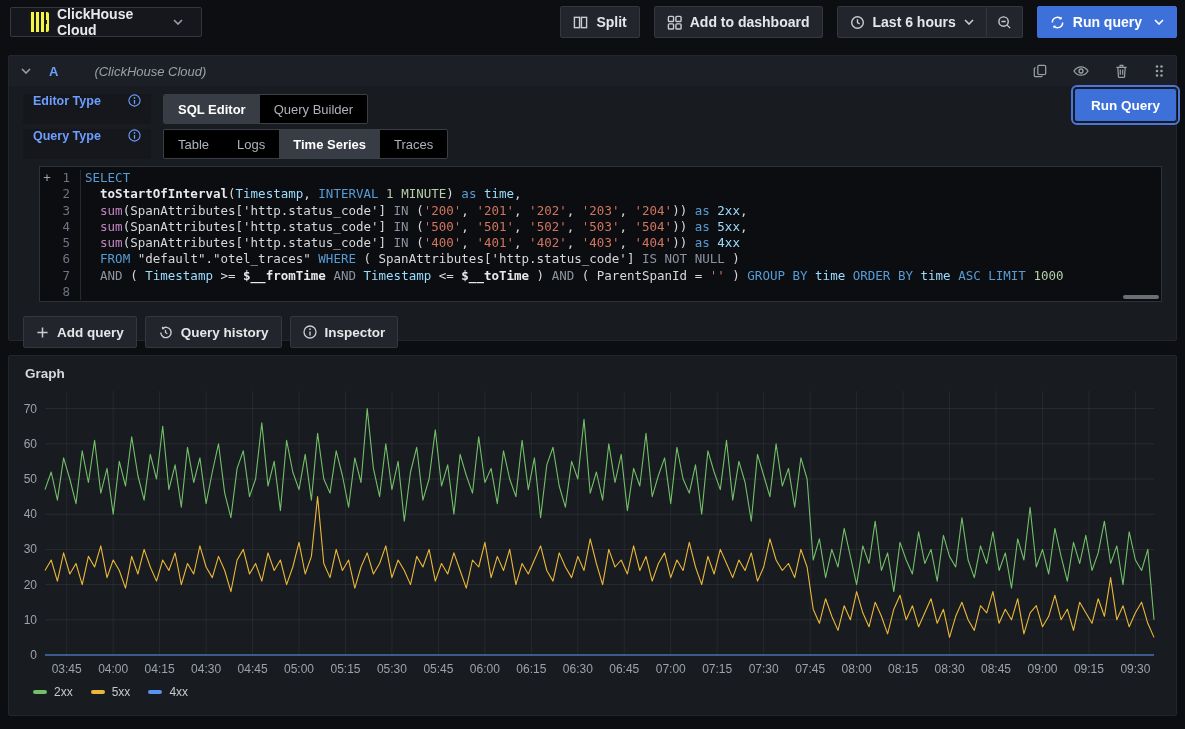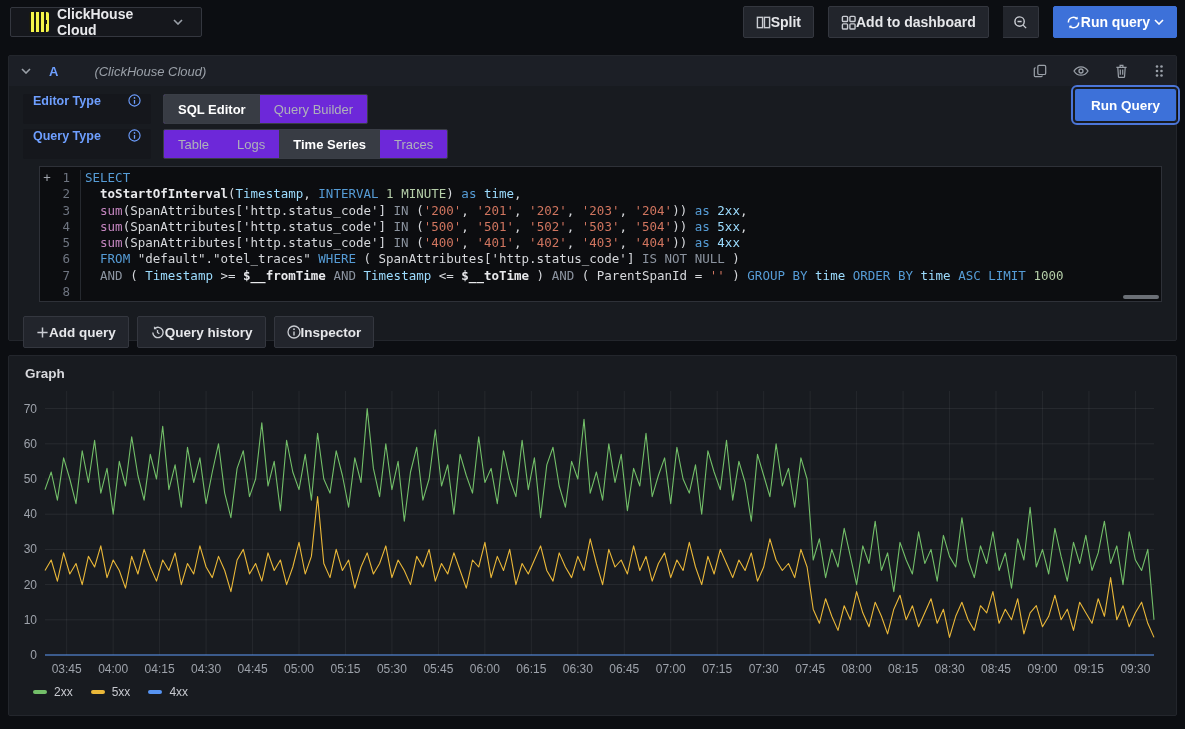--- a/index.html
+++ b/index.html
@@ -7,21 +7,21 @@
   svg.ic { display:block; }
 
   
   .topbar { position:absolute; top:0; left:0; right:0; height:44px; }
   .ds-picker { position:absolute; left:10px; top:7px; width:192px; height:30px; background:#15171c; border:1px solid #34373f; border-radius:2px; display:flex; align-items:center; gap:8px; padding:0 18px; cursor:pointer; }
   .ch-logo { width:20px; height:20px; border-radius:2px; background:#f5f549;
      background-image:repeating-linear-gradient(90deg,#1b1b0f 0 2px,#f5f549 2px 5px); position:relative; }
   .ch-logo::after{ content:""; position:absolute; right:2px; top:8px; width:2px; height:4px; background:#1b1b0f; }
   .ds-picker .lbl { font-size:14px; font-weight:600; color:#e8e9ec; flex:1; }
   .tb-right { position:absolute; right:8px; top:6px; display:flex; align-items:center; gap:14px; height:32px; }
-  .btn { display:flex; align-items:center; height:32px; padding:0 12px; background:#22252c; border:1px solid #34373f; border-radius:2px; font-size:14px; font-weight:600; color:#e6e7ea; cursor:pointer; white-space:nowrap; }
+  .btn { display:flex; align-items:center; gap:8px; height:32px; padding:0 12px; background:#22252c; border:1px solid #34373f; border-radius:2px; font-size:14px; font-weight:600; color:#e6e7ea; cursor:pointer; white-space:nowrap; }
   .btn .ico { color:#c9ccd2; display:flex; }
   .tp-group { display:flex; }
   .tp-group .btn:first-child { border-radius:2px 0 0 2px; }
   .tp-group .btn:last-child { border-left:none; border-radius:0 2px 2px 0; padding:0 10px; }
   .btn.primary { background:#3d71d9; border:1px solid #3d71d9; color:#fff; }
   .btn.primary .ico { color:#fff; }
 
   
   .panel { position:absolute; left:8px; right:8px; background:#181b20; border:1px solid #23262c; border-radius:2px; }
   .panel.query { top:55px; height:286px; }
@@ -33,21 +33,21 @@
   .qhdr .refid { color:#6e9fff; font-weight:700; font-size:13px; margin-left:8px; cursor:pointer; }
   .qhdr .hint { font-style:italic; color:#9aa0a8; font-size:13px; margin-left:26px; }
   .qhdr .sp { flex:1; }
   .qhdr .hic { color:#9aa0a8; display:flex; margin-left:16px; cursor:pointer; }
 
   .qbody { position:relative; padding:8px 14px 0 14px; }
   .ctl-row { display:flex; align-items:center; gap:12px; margin-bottom:5px; height:30px; }
   .chip { width:128px; height:30px; background:#15171c; border-radius:2px; display:flex; justify-content:space-between; padding:0 10px; }
   .chip .t { color:#6e9fff; font-size:12.5px; font-weight:700; }
   .chip .ico { color:#6e9fff; display:flex; cursor:pointer; }
-  .seg { display:flex; align-items:stretch; height:30px; border:1px solid #3a3e46; border-radius:2px; background:#6d28d9; overflow:hidden; }
+  .seg { display:flex; align-items:stretch; height:30px; border:1px solid #3a3e46; border-radius:2px; background:#000000; overflow:hidden; }
   .seg .opt { display:flex; align-items:center; padding:0 14px; font-size:13px; color:#aeb2b9; cursor:pointer; }
   .seg .opt.sel { background:#383c44; color:#fff; font-weight:700; }
 
   .runq { position:absolute; right:0px; top:3px; height:32px; padding:0 16px; background:#3d71d9; color:#fff; font-size:13.5px; font-weight:700; border:none; border-radius:2px; outline:2px solid #4c76d9; outline-offset:2px; cursor:pointer; }
 
   
   .code { margin:7px 0 0 16px; height:136px; background:#0c0d10; border:1px solid #2e3138; position:relative; font-family:"DejaVu Sans Mono","Liberation Mono",monospace; font-size:12.5px; line-height:16.3px; padding-top:3px; overflow:hidden; }
   .cl { display:flex; white-space:pre; }
   .cl .plus { width:14px; text-align:center; color:#9da2aa; flex:none; }
   .cl .ln { width:16px; text-align:right; color:#6e7480; flex:none; }
@@ -100,20 +100,34 @@
         <svg class="ic" width="15" height="15" viewBox="0 0 16 16">
             <rect x="1.5" y="1.5" width="5.5" height="5.5" rx="1" fill="none" stroke="currentColor" stroke-width="1.5"></rect>
             <rect x="9.5" y="1.5" width="5.5" height="5.5" rx="1" fill="none" stroke="currentColor" stroke-width="1.5"></rect>
             <rect x="1.5" y="9.5" width="5.5" height="5.5" rx="1" fill="none" stroke="currentColor" stroke-width="1.5"></rect>
             <rect x="9.5" y="9.5" width="5.5" height="5.5" rx="1" fill="none" stroke="currentColor" stroke-width="1.5"></rect>
           </svg>
       </span>
       <span>Add to dashboard</span>
     </div>
     <div class="tp-group">
+      <div class="btn">
+        <span class="ico">
+          <svg class="ic" width="15" height="15" viewBox="0 0 16 16">
+              <circle cx="8" cy="8" r="6.2" fill="none" stroke="currentColor" stroke-width="1.5"></circle>
+              <path d="M8 4.5V8l2.4 1.6" fill="none" stroke="currentColor" stroke-width="1.5"></path>
+            </svg>
+        </span>
+        <span>Last 6 hours</span>
+        <span style="color:#c9ccd2;display:flex">
+          <svg class="ic" width="10" height="6" viewBox="0 0 10 6">
+              <path d="M1 1l4 4 4-4" fill="none" stroke="currentColor" stroke-width="1.6"></path>
+            </svg>
+        </span>
+      </div>
       <div class="btn">
         <span class="ico">
           <svg class="ic" width="15" height="15" viewBox="0 0 16 16">
               <circle cx="7" cy="7" r="5" fill="none" stroke="currentColor" stroke-width="1.5"></circle>
               <path d="M10.8 10.8L14 14M4.8 7h4.4" fill="none" stroke="currentColor" stroke-width="1.5"></path>
             </svg>
         </span>
       </div>
     </div>
     <div class="btn primary">

